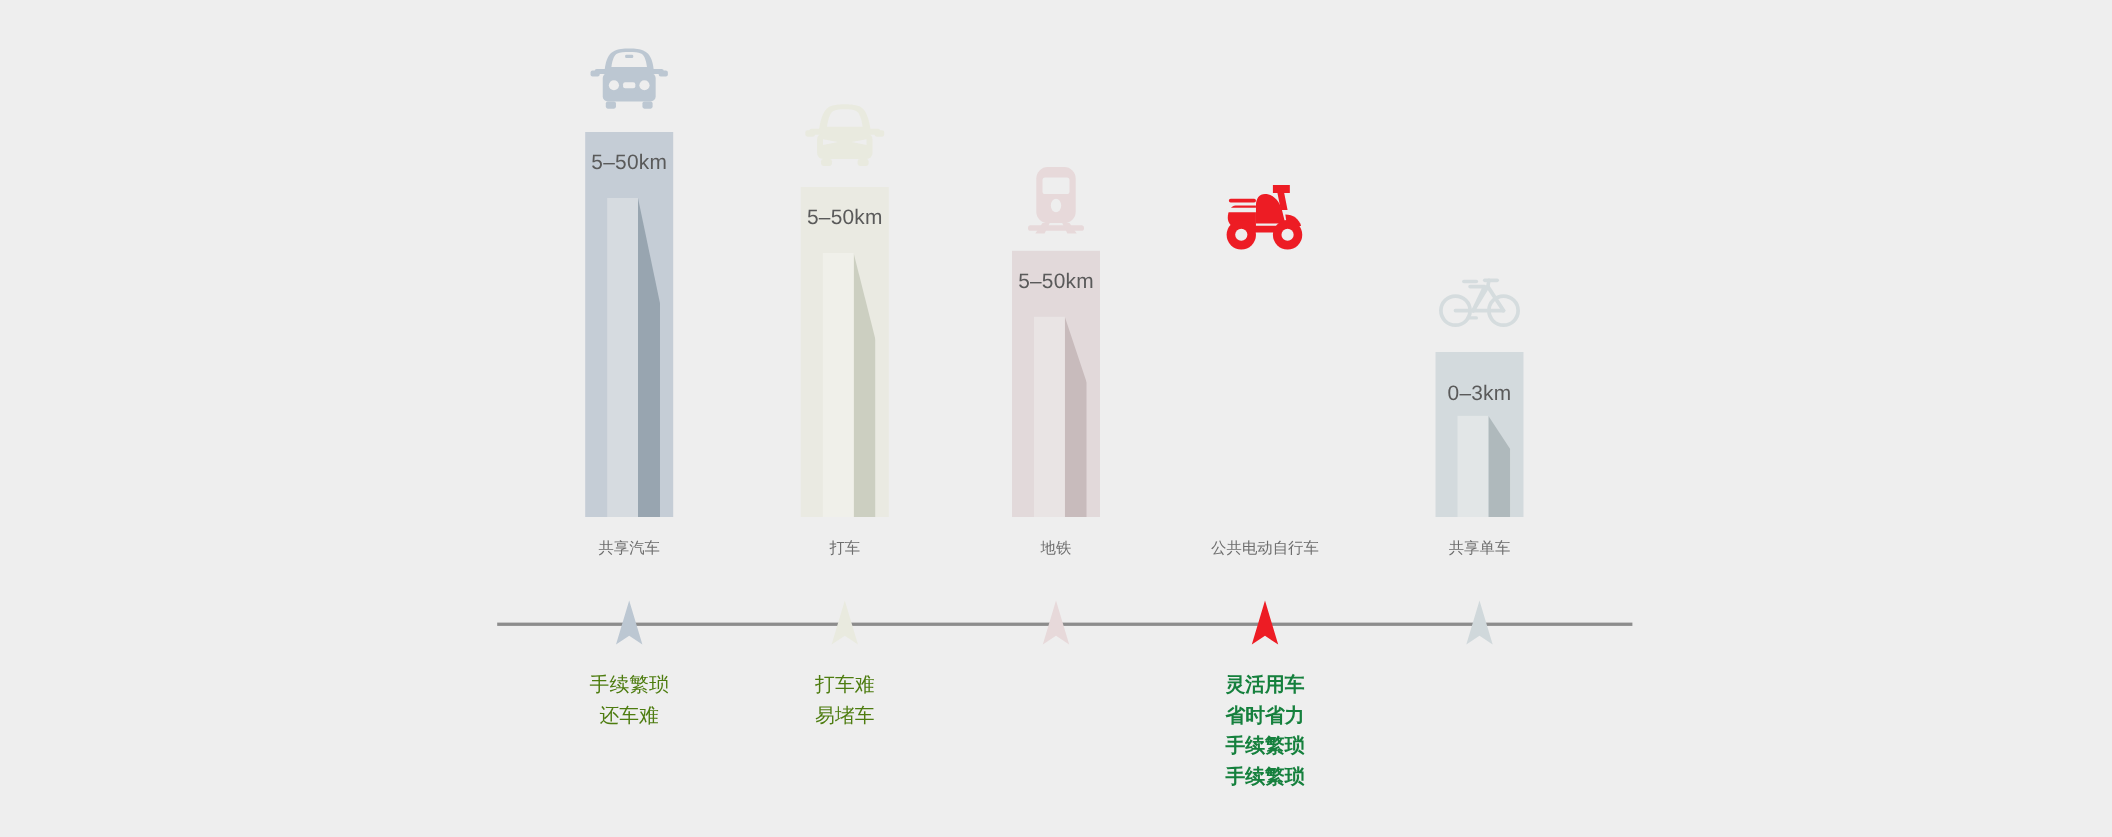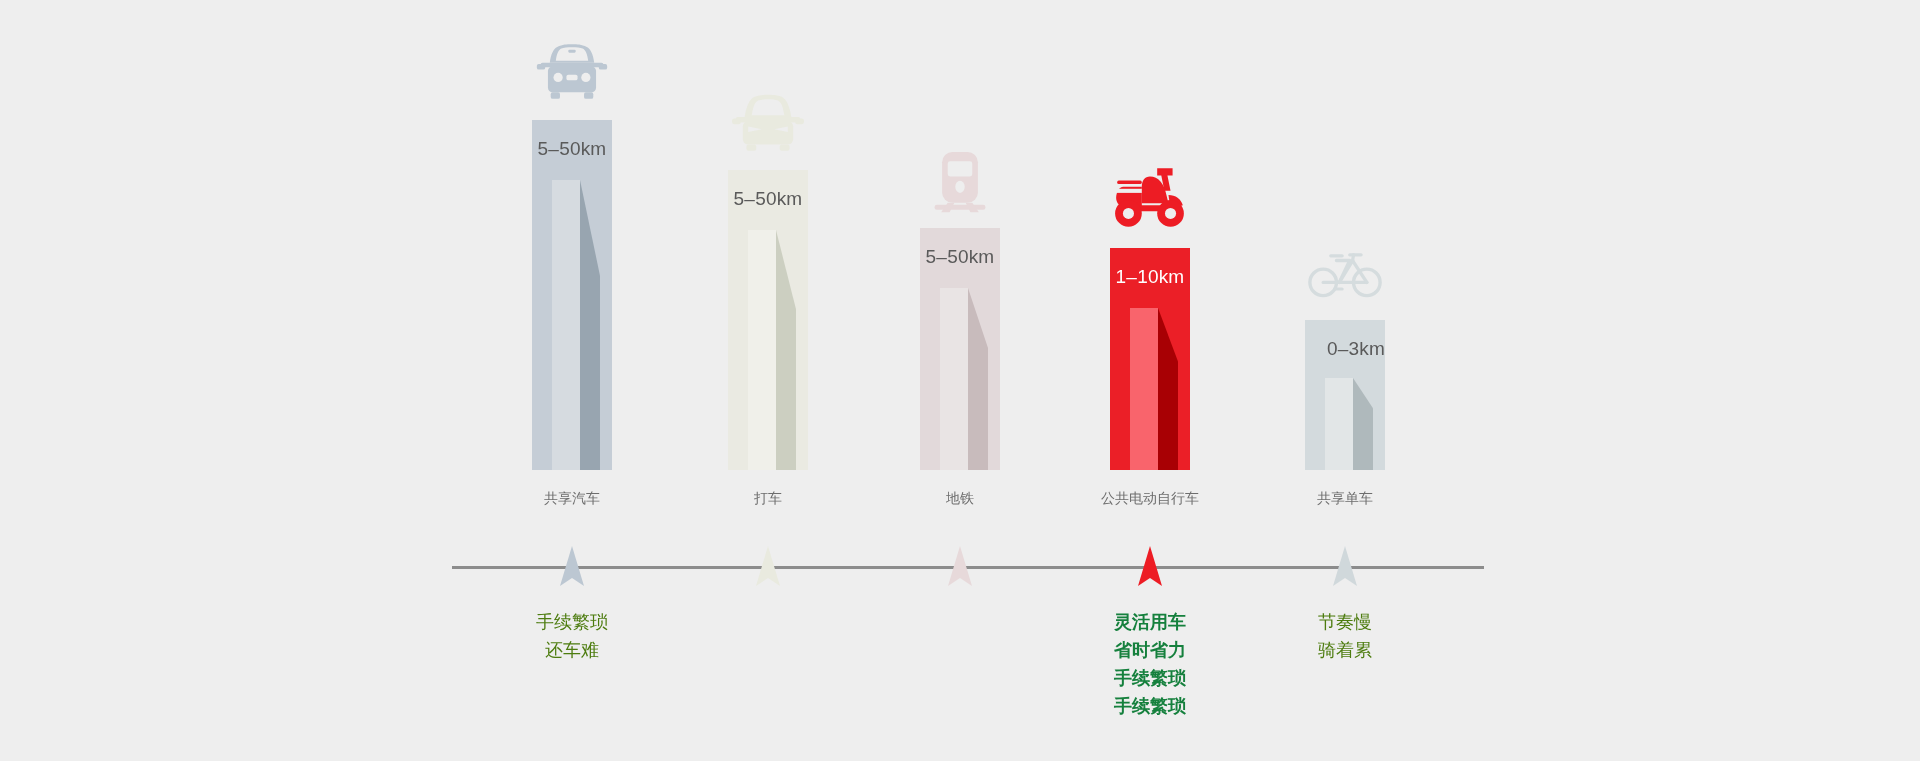--- a/index.html
+++ b/index.html
@@ -120,20 +120,24 @@
           <div class="front" style="background:#F0F0EA;"></div>
           <div class="side" style="background:#CCCFC1;"></div>
         </div>
       </div>
       <div class="cat-label" style="top:490px;text-align:center;">打车</div>
       <div class="axis-marker" style="left:85px;top:544px;">
         <svg width="30" height="44" viewBox="0 0 30 44" xmlns="http://www.w3.org/2000/svg">
           <path d="M15 2 L27 42 L15 34 L3 42 Z" fill="#E9EADF"></path>
         </svg>
       </div>
+      <div class="note" style="top:608px;">
+        <div>打车难</div>
+        <div>易堵车</div>
+      </div>
     </div>
     <div class="col" style="left:860px;">
       <div class="icon-wrap" style="top:150px;height:66px;">
         <svg width="66" height="66" viewBox="0 0 66 70" fill="#E7D9DA" xmlns="http://www.w3.org/2000/svg">
           <rect x="14" y="2" width="38" height="54" rx="11"></rect>
           <rect x="20" y="12" width="26" height="16" rx="2.5" fill="#eeeeee"></rect>
           <ellipse cx="33" cy="39" rx="5" ry="6.5" fill="#eeeeee"></ellipse>
           <rect x="6" y="58" width="54" height="5.5" rx="2.5"></rect>
           <path d="M20 56 L13 66 L22 66 L27 56 Z"></path>
           <path d="M46 56 L53 66 L44 66 L39 56 Z"></path>
@@ -162,27 +166,20 @@
           <path d="M4 24 L30 24 L30 28 L4 28 Z" fill="#eeeeee"></path>
           <rect x="6" y="16" width="24" height="3.4" rx="1.6"></rect>
           <path d="M56 30 C63 30 68 34 70 40 L58 44 Z"></path>
           <rect x="18" y="40" width="36" height="6" rx="2.4"></rect>
           <circle cx="17" cy="48" r="13"></circle>
           <circle cx="17" cy="48" r="5.4" fill="#eeeeee"></circle>
           <circle cx="58" cy="48" r="13"></circle>
           <circle cx="58" cy="48" r="5.4" fill="#eeeeee"></circle>
         </svg>
       </div>
-      <div class="bar-outer" style="top:248px;height:222px;background:#EB1F27;">
-        <div class="km-label light" style="top:18px;color:#ffffff;">1–10km</div>
-        <div class="prism" style="height:162px;">
-          <div class="front" style="background:#F9646C;"></div>
-          <div class="side" style="background:#A80004;"></div>
-        </div>
-      </div>
       <div class="cat-label" style="top:490px;">公共电动自行车</div>
       <div class="axis-marker" style="left:85px;top:544px;">
         <svg width="30" height="44" viewBox="0 0 30 44" xmlns="http://www.w3.org/2000/svg">
           <path d="M15 2 L27 42 L15 34 L3 42 Z" fill="#ED1C24"></path>
         </svg>
       </div>
       <div class="note highlight" style="top:608px;">
         <div>灵活用车</div>
         <div>省时省力</div>
         <div>手续繁琐</div>
@@ -198,30 +195,26 @@
           <path d="M33 41 L47 18" fill="none" stroke="#D5DCDE" stroke-width="3.6" stroke-linecap="round"></path>
           <path d="M33 41 L62 41" fill="none" stroke="#D5DCDE" stroke-width="3.6" stroke-linecap="round"></path>
           <path d="M47 18 L62 41" fill="none" stroke="#D5DCDE" stroke-width="3.6" stroke-linecap="round"></path>
           <path d="M24 13 L36 13" stroke="#D5DCDE" stroke-width="3.4" stroke-linecap="round"></path>
           <path d="M44 12 L56 12" stroke="#D5DCDE" stroke-width="3.4" stroke-linecap="round"></path>
           <path d="M48 12 L47 18" stroke="#D5DCDE" stroke-width="3.4" stroke-linecap="round"></path>
           <path d="M28 48 L36 48" stroke="#D5DCDE" stroke-width="3.2" stroke-linecap="round"></path>
         </svg>
       </div>
       <div class="bar-outer" style="top:320px;height:150px;background:#D3DADD;">
-        <div class="km-label" style="top:18px;color:#5a5a5a;text-align:right;">0–3km</div>
+        <div class="km-label" style="top:28px;color:#5a5a5a;">0–3km</div>
         <div class="prism" style="height:92px;">
           <div class="front" style="background:#E2E6E7;"></div>
           <div class="side" style="background:#AFB9BC;"></div>
         </div>
       </div>
       <div class="cat-label" style="top:490px;">共享单车</div>
       <div class="axis-marker" style="left:85px;top:544px;">
         <svg width="30" height="44" viewBox="0 0 30 44" xmlns="http://www.w3.org/2000/svg">
           <path d="M15 2 L27 42 L15 34 L3 42 Z" fill="#D0D8DB"></path>
         </svg>
       </div>
-      <div class="note" style="top:608px;">
-        <div>节奏慢</div>
-        <div>骑着累</div>
-      </div>
     </div>
   </div>
 
 </body></html>

